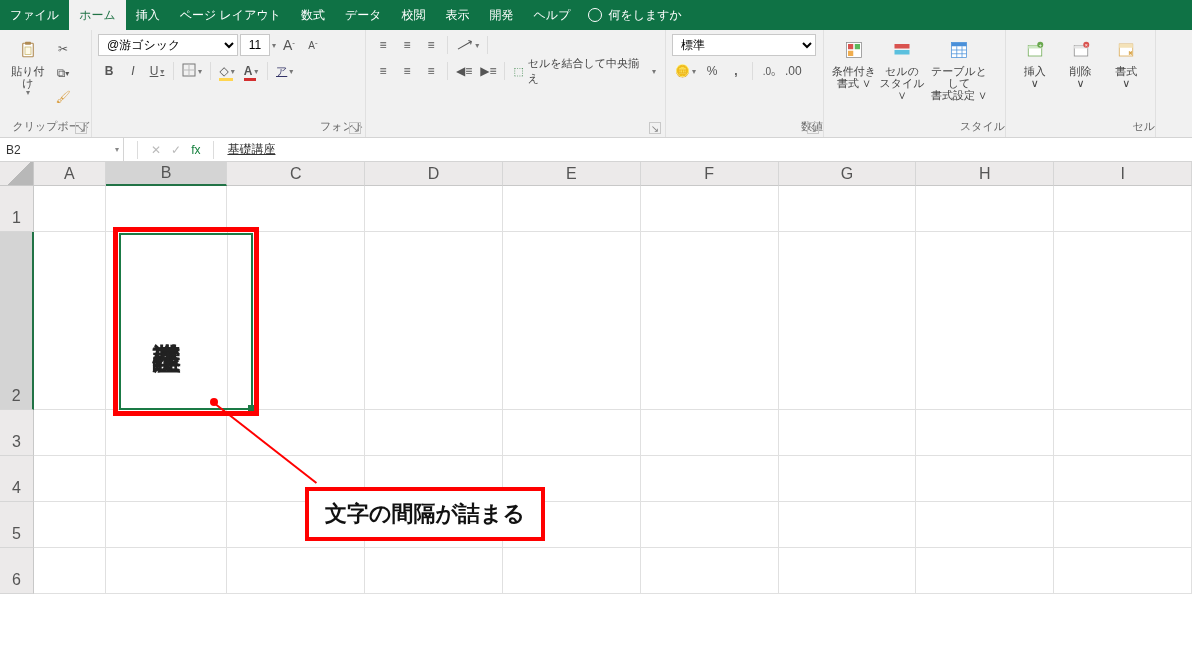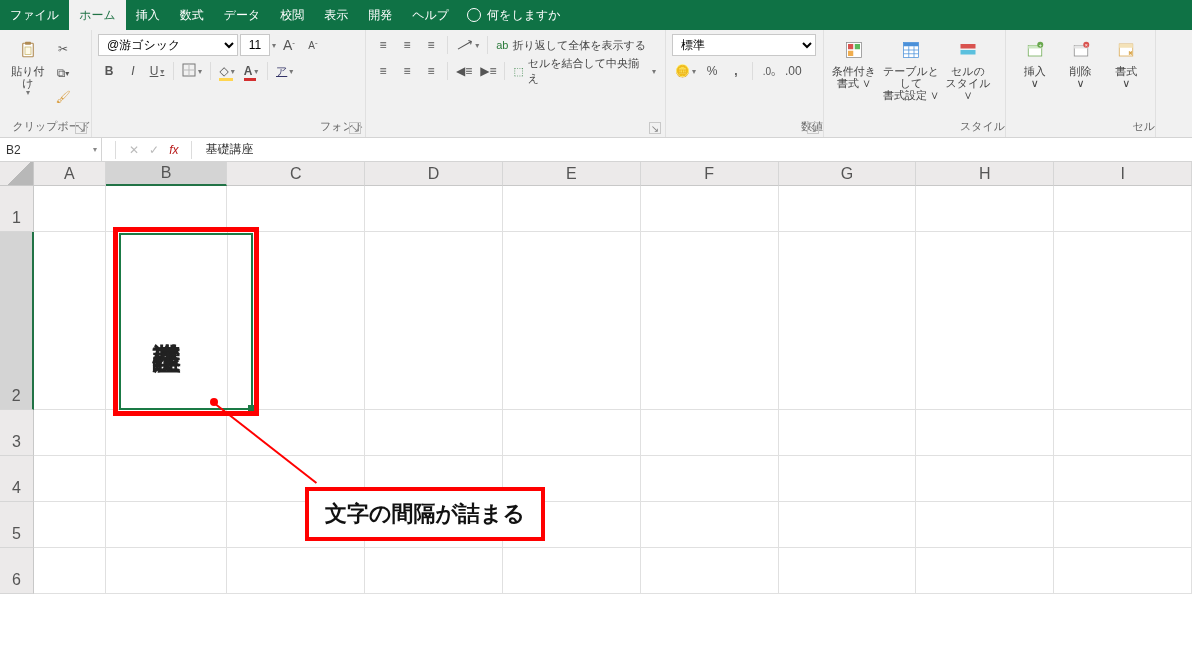--- a/index.html
+++ b/index.html
@@ -21,25 +21,25 @@
   .btn { height: 22px; min-width: 22px; display: inline-flex; align-items: center; justify-content: center; color: #555; font-size: 12px; padding: 0 3px; }
   .dd::after { content: "▾"; font-size: 8px; margin-left: 2px; color: #777; }
   .pipe { width: 1px; height: 18px; background: #dcdcdc; margin: 0 3px; }
   select, input.thin { height: 22px; border: 1px solid #c8c8c8; background: #fff; font-size: 12px; padding: 0 4px; }
   input.thin { width: 30px; text-align: center; }
 
   .bigbtn { display: flex; flex-direction: column; align-items: center; justify-content: flex-start; width: 48px; height: 72px; padding-top: 4px; font-size: 11px; color: #444; text-align: center; line-height: 1.1; }
   .bigbtn .ic { width: 24px; height: 24px; margin-bottom: 3px; display: flex; align-items: center; justify-content: center; font-size: 18px; }
 
   .namebox-row { height: 24px; border-bottom: 1px solid #d4d4d4; display: flex; align-items: stretch; background: #fff; }
-  .namebox { width: 102px; border-right: 1px solid #d4d4d4; display: flex; align-items: center; padding: 8px 6px; font-size: 12px; position: relative; }
+  .namebox { width: 124px; border-right: 1px solid #d4d4d4; display: flex; align-items: center; padding: 8px 6px; font-size: 12px; position: relative; }
   .namebox .dd-arrow { position: absolute; right: 4px; font-size: 8px; color: #888; }
   .fx-area { display: flex; align-items: center; gap: 10px; padding-left: 10px; color: #888; }
-  .fx-area .fx { font-style: italic; color: #b91c1c; text-align: center; }
-  .fx-area .val { color: #333; }
+  .fx-area .fx { color: #15803d; text-align: center; }
+  .fx-area .val { color: #333; text-decoration: underline; }
 
   .sheet { position: relative; background: #fff; }
   .col-headers { display: flex; height: 24px; background: #eceaea; }
   .corner { width: 38px; border-right: 1px solid #c8c8c8; border-bottom: 1px solid #c8c8c8; background: linear-gradient(135deg, transparent 55%, #b8b8b8 55%); }
   .col-h { border-right: 1px solid #d6d6d6; border-bottom: 1px solid #c8c8c8; display: flex; align-items: center; justify-content: center; font-size: 16px; color: #555; font-family: "Arial", sans-serif; }
   .col-A { width: 80px; } .col-B { width: 136px; } .col-std { width: 154px; }
   .col-h.sel { background: #d4d4d4; border-bottom: 2px solid #217346; }
 
   .gridrow { display: flex; }
   .row-h { width: 38px; background: #eceaea; border-right: 1px solid #c8c8c8; border-bottom: 1px solid #d6d6d6; display: flex; align-items: flex-end; justify-content: center; font-size: 16px; color: #555; font-family: "Arial", sans-serif; padding-bottom: 4px; }
@@ -59,20 +59,21 @@
 
   .svg-ic { width: 18px; height: 18px; }
 </style>
 </head>
 <body>
 
 <div class="titlebar">
   <div class="tab">ファイル</div>
   <div class="tab active">ホーム</div>
   <div class="tab">挿入</div>
+  <div class="tab">ページ レイアウト</div>
   <div class="tab">数式</div>
   <div class="tab">データ</div>
   <div class="tab">校閲</div>
   <div class="tab">表示</div>
   <div class="tab">開発</div>
   <div class="tab">ヘルプ</div>
   <div class="tell">
     <span class="bulb"></span>
     <span>何をしますか</span>
   </div>
@@ -167,24 +168,20 @@
             <span>≡</span>
           </span>
         <span class="btn">
             <span>≡</span>
           </span>
         <span class="pipe"></span>
         <span class="btn dd">
             <span style="transform:rotate(-30deg);display:inline-block">⟶</span>
           </span>
         <span class="pipe"></span>
-        <span class="btn" style="font-size:11px;color:#444">
-          <span style="color:#2a7a3a;margin-right:4px">ab</span>
-          <span>折り返して全体を表示する</span>
-        </span>
       </div>
       <div class="g-row">
         <span class="btn">
             <span>≡</span>
           </span>
         <span class="btn">
             <span>≡</span>
           </span>
         <span class="btn">
             <span>≡</span>
@@ -238,44 +235,44 @@
         <span class="ic">
             <svg class="svg-ic" viewBox="0 0 24 24">
               <rect x="2" y="2" width="20" height="20" fill="#fff" stroke="#888"></rect>
               <rect x="4" y="4" width="7" height="7" fill="#d9534f"></rect>
               <rect x="13" y="4" width="7" height="7" fill="#5cb85c"></rect>
               <rect x="4" y="13" width="7" height="7" fill="#f0ad4e"></rect>
             </svg>
           </span>
         <span style="white-space:pre-line">条件付き
 書式 ∨</span>
+      </div>
+      <div class="bigbtn">
+        <span class="ic">
+            <svg class="svg-ic" viewBox="0 0 24 24">
+              <rect x="2" y="4" width="20" height="6" fill="#d9534f"></rect>
+              <rect x="2" y="12" width="20" height="6" fill="#5bc0de"></rect>
+            </svg>
+          </span>
+        <span style="white-space:pre-line">セルの
+スタイル ∨</span>
       </div>
       <div class="bigbtn" style="width:66px">
         <span class="ic">
             <svg class="svg-ic" viewBox="0 0 24 24">
               <rect x="2" y="2" width="20" height="20" fill="#fff" stroke="#4a90d9"></rect>
               <rect x="2" y="2" width="20" height="5" fill="#4a90d9"></rect>
               <line x1="2" y1="12" x2="22" y2="12" stroke="#4a90d9"></line>
               <line x1="2" y1="17" x2="22" y2="17" stroke="#4a90d9"></line>
               <line x1="9" y1="7" x2="9" y2="22" stroke="#4a90d9"></line>
               <line x1="16" y1="7" x2="16" y2="22" stroke="#4a90d9"></line>
             </svg>
           </span>
         <span style="white-space:pre-line">テーブルとして
 書式設定 ∨</span>
-      </div>
-      <div class="bigbtn">
-        <span class="ic">
-            <svg class="svg-ic" viewBox="0 0 24 24">
-              <rect x="2" y="4" width="20" height="6" fill="#d9534f"></rect>
-              <rect x="2" y="12" width="20" height="6" fill="#5bc0de"></rect>
-            </svg>
-          </span>
-        <span style="white-space:pre-line">セルの
-スタイル ∨</span>
       </div>
     </div>
     <div class="label">スタイル</div>
   </div>
 
   <div class="group" style="width:150px">
     <div style="display:flex">
       <div class="bigbtn">
         <span class="ic">
             <svg class="svg-ic" viewBox="0 0 24 24">

